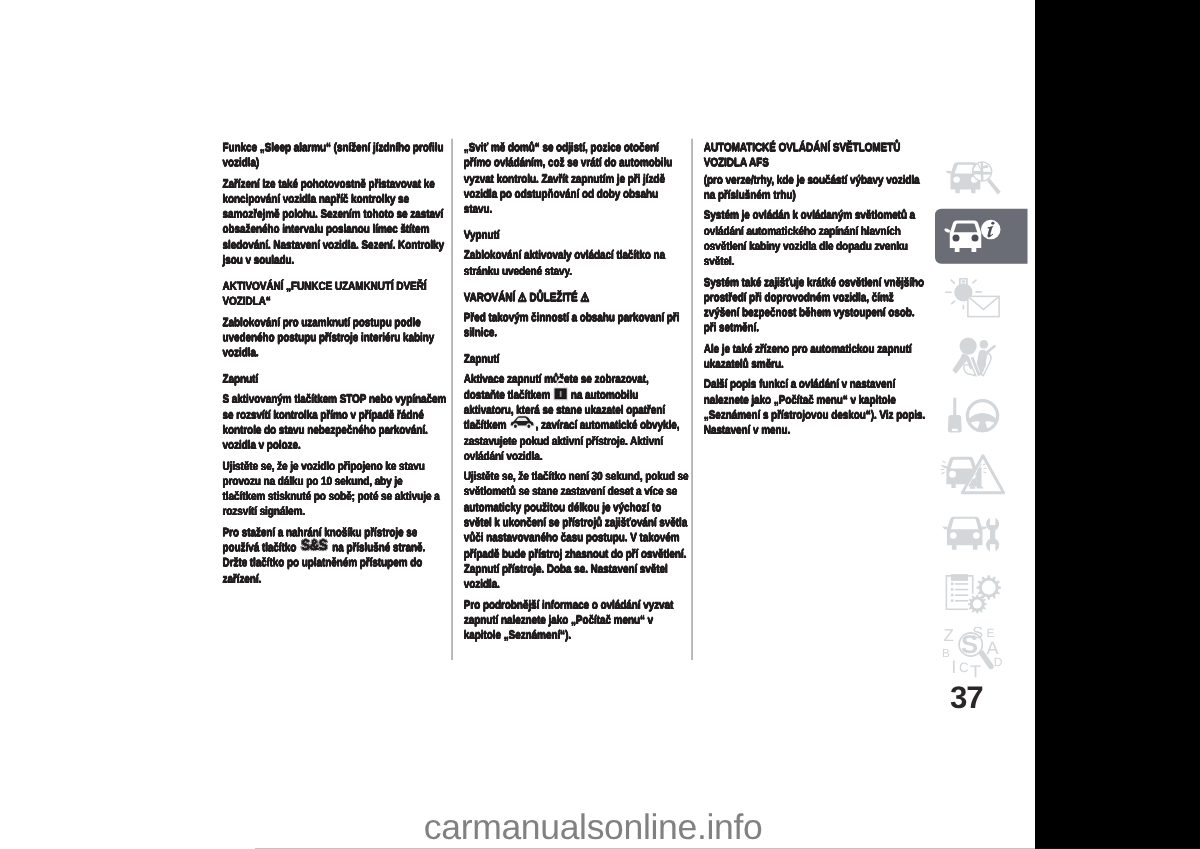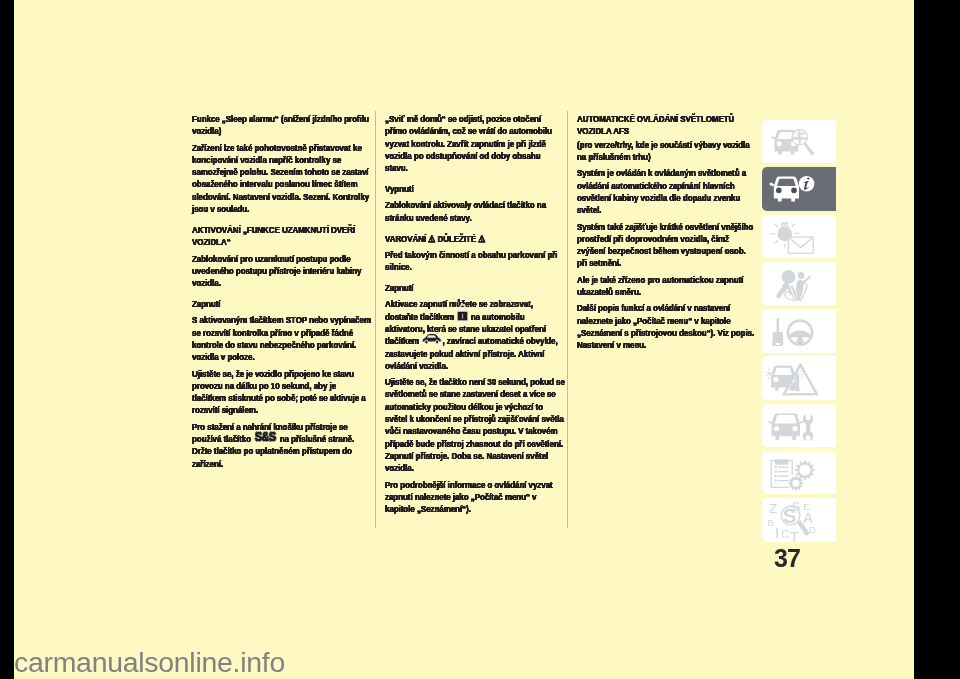--- a/index.html
+++ b/index.html
@@ -1,17 +1,17 @@
 <!DOCTYPE html>
 <html><head>
 <meta charset="utf-8">
 <style>
   html,body{margin:0;padding:0;background:#000;width:960px;height:679px;overflow:hidden;}
   body{font-family:"Liberation Sans",sans-serif;-webkit-font-smoothing:antialiased;}
-  .page{position:absolute;left:14px;top:0;width:900px;height:679px;background:#fef9c3;}
+  .page{position:absolute;left:0;top:0;width:828px;height:679px;background:#ffffff;}
 
   .col{position:absolute;top:113px;width:214.3px;color:#231f20;font-size:9.5px;line-height:12.3px;
        text-align:left;font-weight:bold;letter-spacing:-0.06px;
        transform:scaleX(0.84);transform-origin:0 0;
        text-shadow:0 0 0.55px #231f20, 0.32px 0 0.4px #231f20, -0.32px 0 0.4px #231f20,
                    0 0.25px 0.4px #231f20, 0 -0.25px 0.4px #231f20;
        filter:blur(0.32px);}
   .c1{left:178px;}
   .c2{left:370.5px;}
   .c3{left:562.5px;}
@@ -28,21 +28,21 @@
   .d2{left:552.5px;}
 
   .sidebar{position:absolute;left:748px;top:120px;width:74px;}
   .tab{position:relative;width:74px;height:43.4px;background:#fff;border-radius:5px 0 0 5px;
        margin-bottom:3.9px;overflow:hidden;color:#d3d7da;}
   .tab.active{background:#6b6d76;color:#ffffff;}
   .tab svg{position:absolute;}
 
   .pageno{position:absolute;left:760px;top:549px;color:#2b2728;font-size:25px;font-weight:bold;
       letter-spacing:-0.9px;line-height:19.4px;}
-  .wm{position:absolute;left:0;top:646px;width:949px;text-align:left;color:#818181;
+  .wm{position:absolute;left:0;top:646px;width:949px;text-align:center;color:#818181;
       font-size:28.4px;font-family:"Liberation Sans",sans-serif;letter-spacing:-0.25px;}
 
   .gl{display:inline-block;position:relative;height:1px;vertical-align:baseline;
       overflow:visible;}
   .gl svg{position:absolute;left:0;overflow:visible;}
   .gl-lock{width:14.5px;}
   .gl-lock svg{width:14.5px;height:17.4px;top:-14.6px;}
   .gl-car{width:25.2px;}
   .gl-car svg{width:25.2px;height:12.6px;top:-11.4px;}
   .gl-ss{width:29px;}

